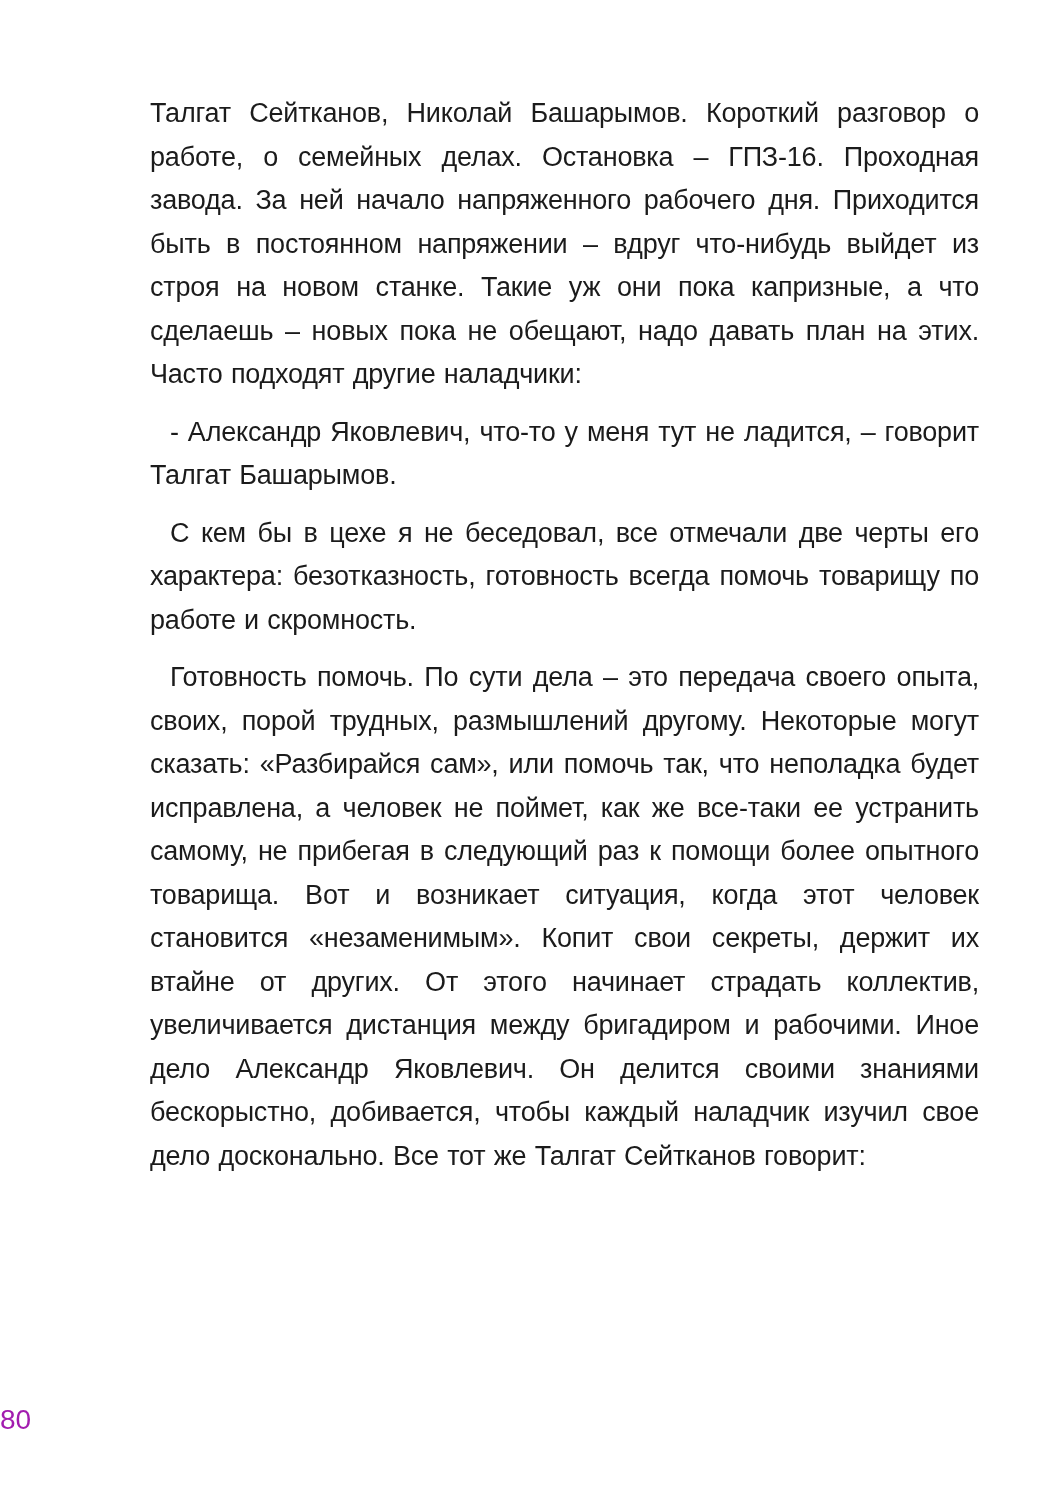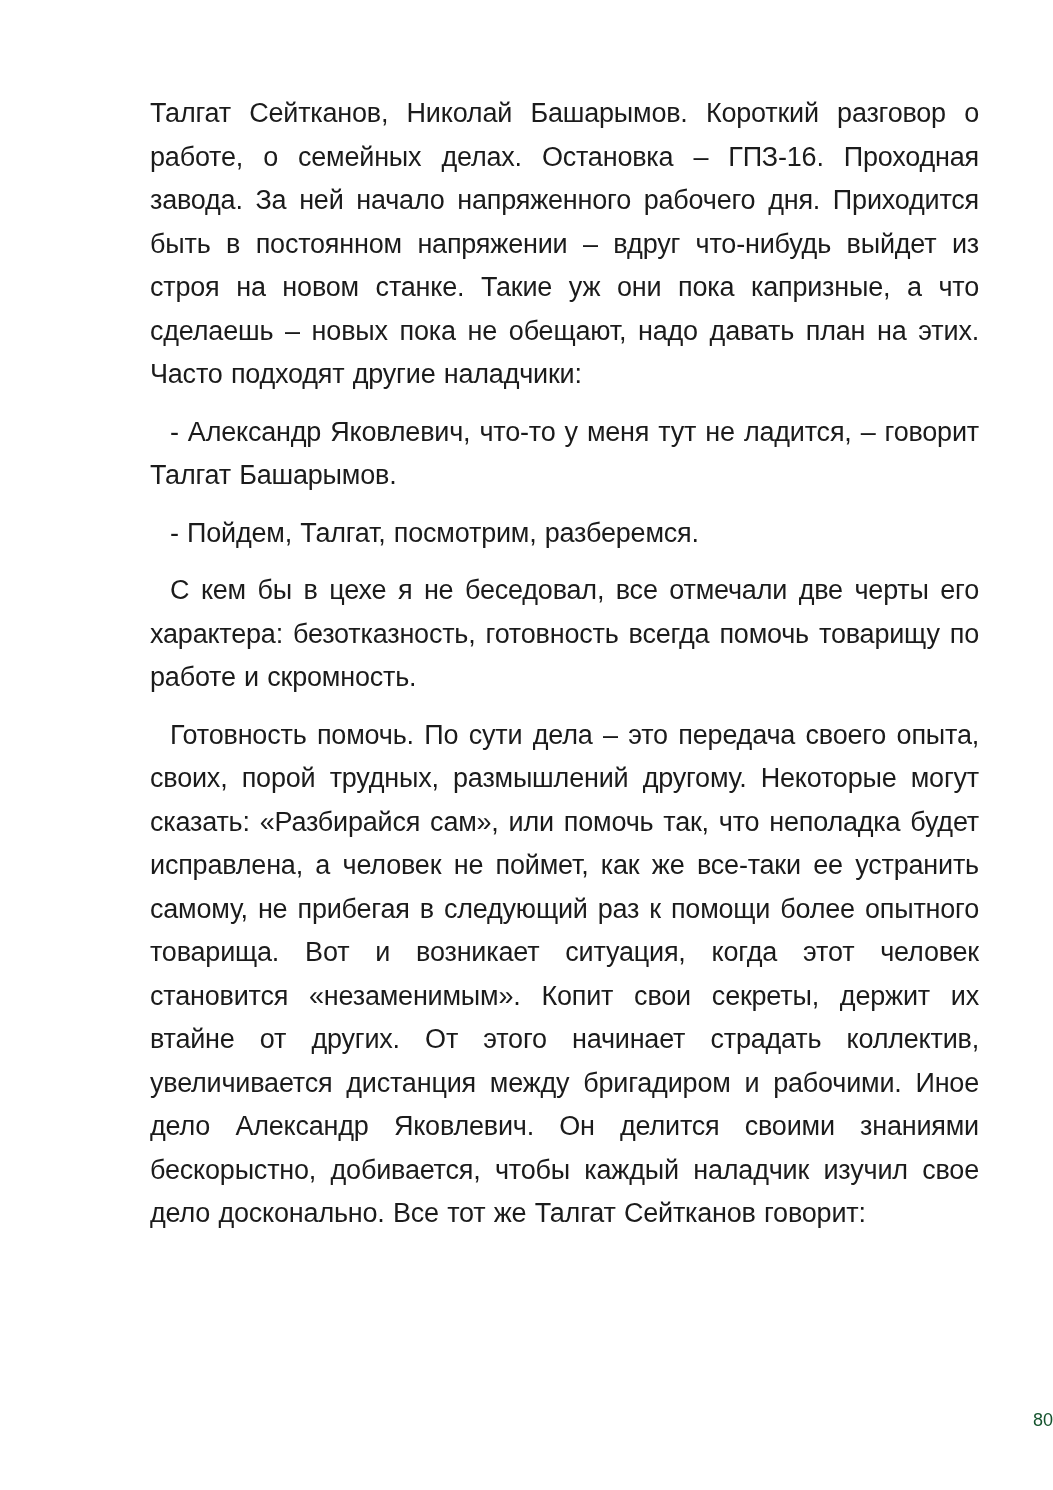--- a/index.html
+++ b/index.html
@@ -35,34 +35,33 @@
     word-spacing: 1px;
   }
   .text-block p.no-indent {
     text-indent: 0;
   }
   .page-footer {
     position: absolute;
     left: 0;
     bottom: 56px;
     width: 100%;
-    text-align: right;
-    font-size: 18px;
+    text-align: left;
+    font-size: 28px;
     line-height: 28px;
-    color: #14532d;
+    color: #a21caf;
   }
 </style>
 </head>
 <body>
 
 <div class="page">
   <div class="text-block">
     <p class="no-indent">Талгат Сейтканов, Николай Башарымов. Короткий разговор о работе, о семейных делах. Остановка – ГПЗ-16. Проходная завода. За ней начало напряженного рабочего дня. Приходится быть в постоянном напряжении – вдруг что-нибудь выйдет из строя на новом станке. Такие уж они пока капризные, а что сделаешь – новых пока не обещают, надо давать план на этих. Часто подходят другие наладчики:</p>
     <p>- Александр Яковлевич, что-то у меня тут не ладится, – говорит Талгат Башарымов.</p>
-    <p>- Пойдем, Талгат, посмотрим, разберемся.</p>
     <p>С кем бы в цехе я не беседовал, все отмечали две черты его характера: безотказность, готовность всегда помочь товарищу по работе и скромность.</p>
     <p>Готовность помочь. По сути дела – это передача своего опыта, своих, порой трудных, размышлений другому. Некоторые могут сказать: «Разбирайся сам», или помочь так, что неполадка будет исправлена, а человек не поймет, как же все-таки ее устранить самому, не прибегая в следующий раз к помощи более опытного товарища. Вот и возникает ситуация, когда этот человек становится «незаменимым». Копит свои секреты, держит их втайне от других. От этого начинает страдать коллектив, увеличивается дистанция между бригадиром и рабочими. Иное дело Александр Яковлевич. Он делится своими знаниями бескорыстно, добивается, чтобы каждый наладчик изучил свое дело досконально. Все тот же Талгат Сейтканов говорит:</p>
   </div>
 
   <div class="page-footer">
     <span>80</span>
   </div>
 </div>
 
 </body></html>

